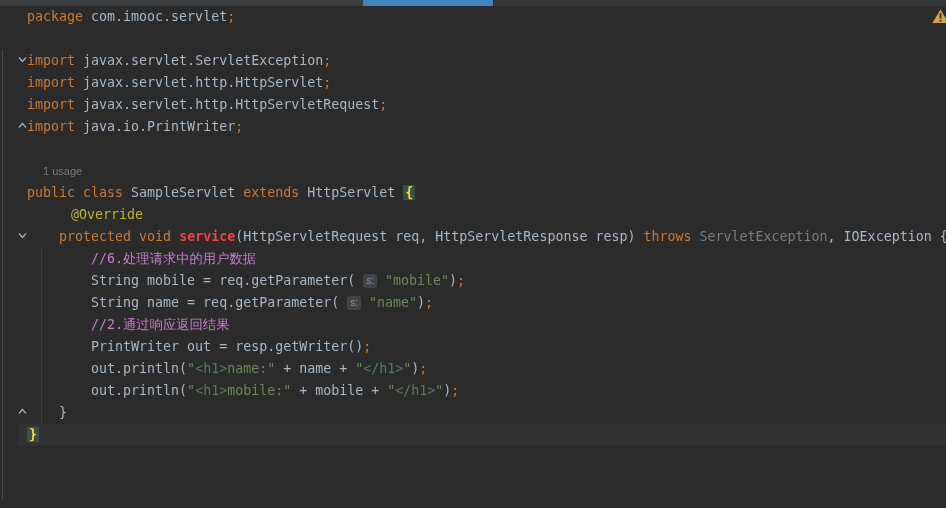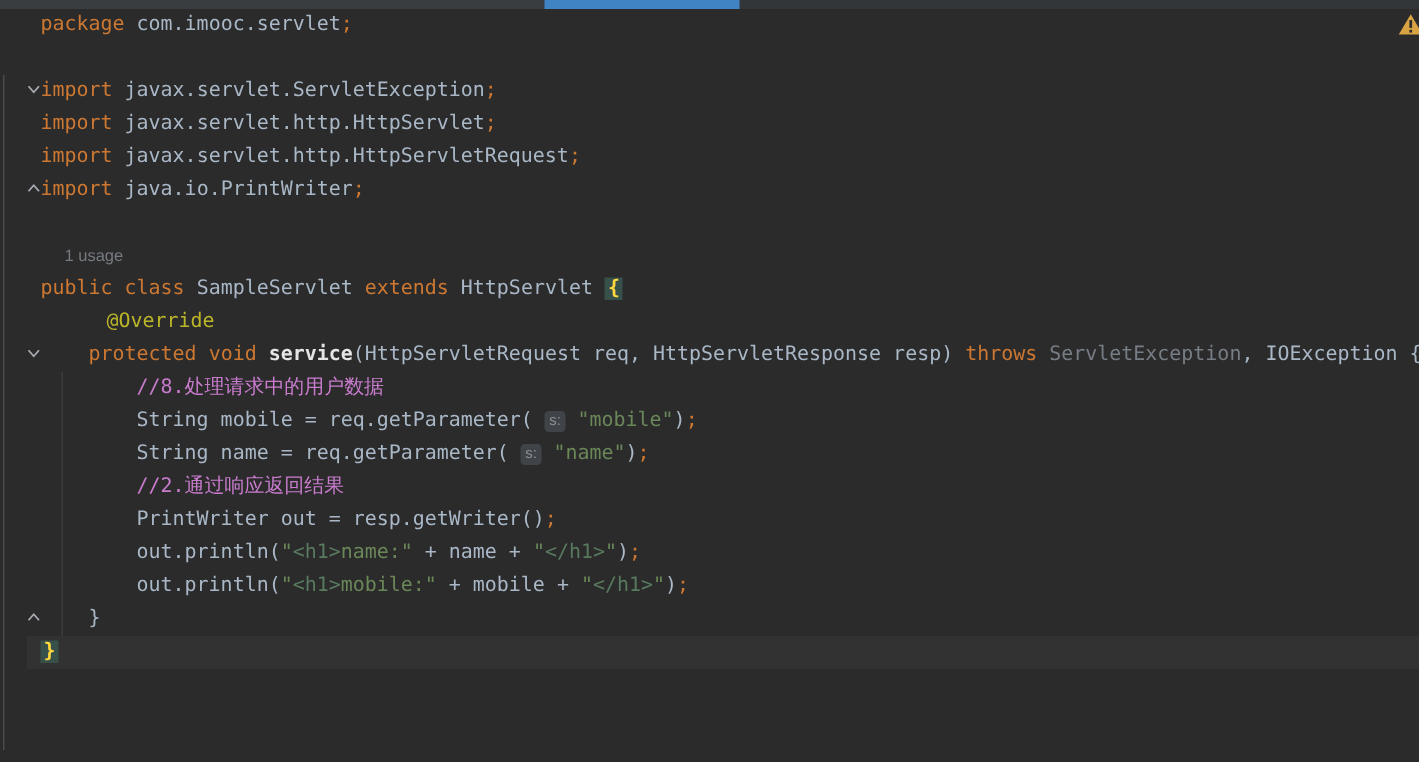--- a/index.html
+++ b/index.html
@@ -21,21 +21,21 @@
   .line{height:22px;line-height:22px;white-space:pre;padding-left:9px;position:relative;}
   .caret-line{background:#323232;}
 
   .tok-kw{color:#cc7832;}
   .tok-tx{color:#a9b7c6;}
   .tok-se{color:#cc7832;}
   .tok-st{color:#6a8759;}
   .tok-tg{color:#587a5e;}
   .tok-cm{color:#c97cce;}
   .tok-an{color:#bbb529;padding-left:12px;}
-  .tok-me{color:#e5e5e5;font-weight:bold;}
+  .tok-me{color:#ef4444;font-weight:bold;}
   .tok-di{color:#777d85;}
   .tok-br{color:#ffd83d;background:#38504a;font-weight:bold;padding:0 2px;}
   .tok-hint{
     display:inline-block;background:#404448;color:#8b9096;
     font-size:10px;line-height:14px;padding:0 3px;border-radius:3px;
     vertical-align:1px;font-family:"Liberation Sans",sans-serif;
   }
   .usage-line{color:#767b81;font-size:11px;font-family:"Liberation Sans",sans-serif;padding-left:25px;}
 
   .gutter-vline{position:absolute;left:2px;top:50px;height:450px;width:1px;background:#484a4c;}
@@ -68,21 +68,21 @@
     <div class="line"><span class="fold"><svg width="9" height="7" viewBox="0 0 9 7">
           <polyline points="1,5.5 4.5,1.5 8,5.5" fill="none" stroke="#a7adb3" stroke-width="1.2"></polyline>
         </svg></span><span class="tok-kw">import</span><span class="tok-tx"> java.io.PrintWriter</span><span class="tok-se">;</span></div>
     <div class="line"></div>
     <div class="line usage-line"><span class="tok-usage">1 usage</span></div>
     <div class="line"><span class="tok-kw">public class</span><span class="tok-tx"> SampleServlet </span><span class="tok-kw">extends</span><span class="tok-tx"> HttpServlet </span><span class="tok-br">{</span></div>
     <div class="line"><span class="tok-tx">    </span><span class="tok-an">@Override</span></div>
     <div class="line"><span class="fold"><svg width="9" height="7" viewBox="0 0 9 7">
           <polyline points="1,1.5 4.5,5.5 8,1.5" fill="none" stroke="#a7adb3" stroke-width="1.2"></polyline>
         </svg></span><span class="tok-tx">    </span><span class="tok-kw">protected void</span><span class="tok-tx"> </span><span class="tok-me">service</span><span class="tok-tx">(HttpServletRequest req, HttpServletResponse resp) </span><span class="tok-kw">throws</span><span class="tok-di"> ServletException</span><span class="tok-tx">, IOException {</span></div>
-    <div class="line"><span class="tok-tx">        </span><span class="tok-cm">//8.处理请求中的用户数据</span></div>
+    <div class="line"><span class="tok-tx">        </span><span class="tok-cm">//6.处理请求中的用户数据</span></div>
     <div class="line"><span class="tok-tx">        String mobile = req.getParameter( </span><span class="tok-hint">s:</span><span class="tok-tx"> </span><span class="tok-st">"mobile"</span><span class="tok-tx">)</span><span class="tok-se">;</span></div>
     <div class="line"><span class="tok-tx">        String name = req.getParameter( </span><span class="tok-hint">s:</span><span class="tok-tx"> </span><span class="tok-st">"name"</span><span class="tok-tx">)</span><span class="tok-se">;</span></div>
     <div class="line"><span class="tok-tx">        </span><span class="tok-cm">//2.通过响应返回结果</span></div>
     <div class="line"><span class="tok-tx">        PrintWriter out = resp.getWriter()</span><span class="tok-se">;</span></div>
     <div class="line"><span class="tok-tx">        out.println(</span><span class="tok-st">"</span><span class="tok-tg">&lt;h1&gt;</span><span class="tok-st">name:"</span><span class="tok-tx"> + name + </span><span class="tok-st">"</span><span class="tok-tg">&lt;/h1&gt;</span><span class="tok-st">"</span><span class="tok-tx">)</span><span class="tok-se">;</span></div>
     <div class="line"><span class="tok-tx">        out.println(</span><span class="tok-st">"</span><span class="tok-tg">&lt;h1&gt;</span><span class="tok-st">mobile:"</span><span class="tok-tx"> + mobile + </span><span class="tok-st">"</span><span class="tok-tg">&lt;/h1&gt;</span><span class="tok-st">"</span><span class="tok-tx">)</span><span class="tok-se">;</span></div>
     <div class="line"><span class="fold"><svg width="9" height="7" viewBox="0 0 9 7">
           <polyline points="1,5.5 4.5,1.5 8,5.5" fill="none" stroke="#a7adb3" stroke-width="1.2"></polyline>
         </svg></span><span class="tok-tx">    }</span></div>
     <div class="line caret-line"><span class="tok-br">}</span></div>

